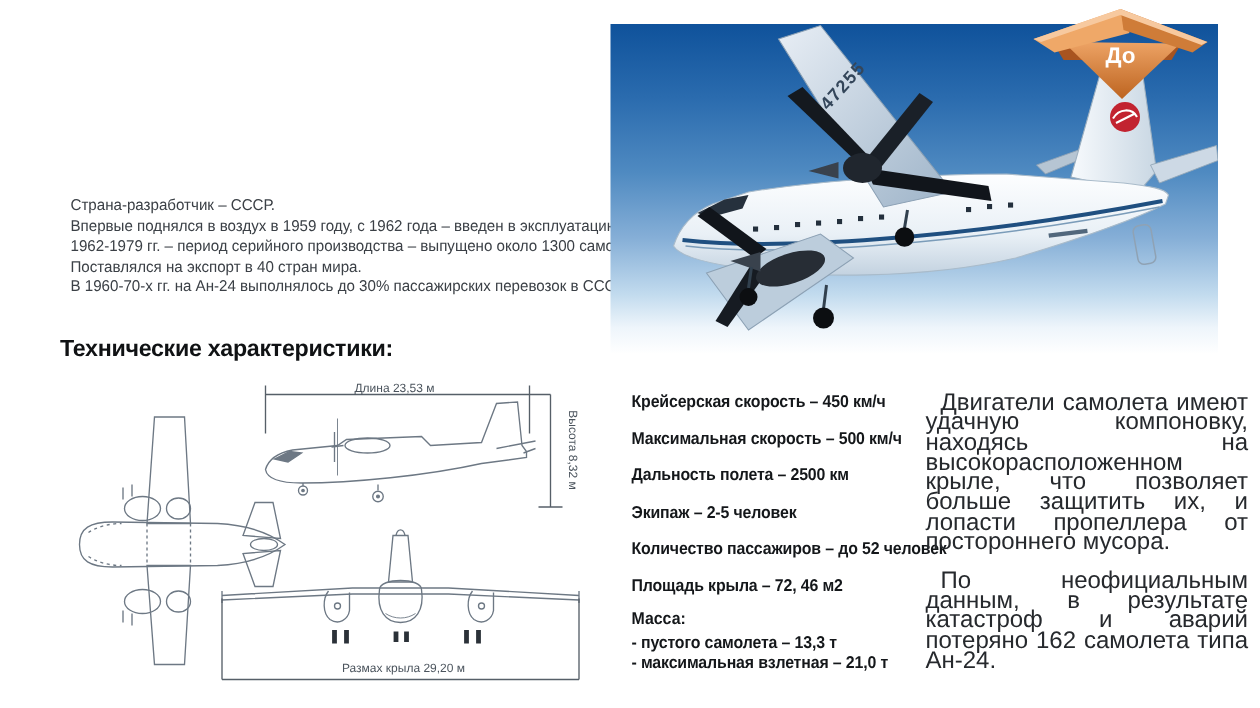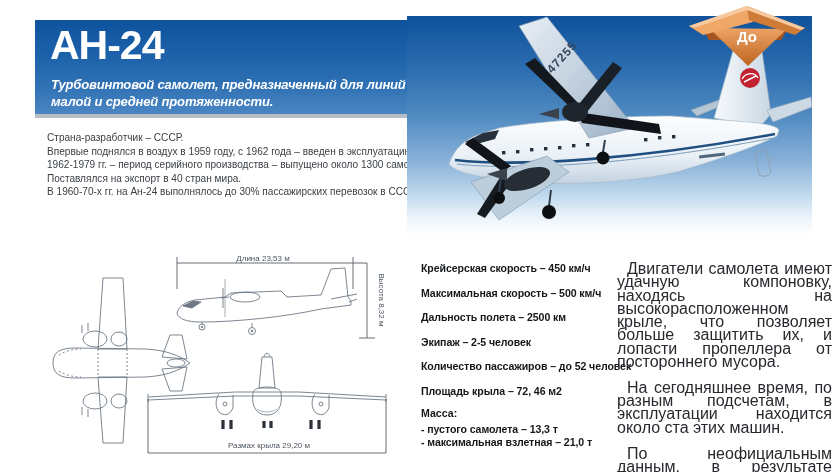--- a/index.html
+++ b/index.html
@@ -73,27 +73,20 @@
   }
   .notes p { text-indent:10px; margin-bottom:12.5px; }
 
   text { font-family:"Liberation Sans", sans-serif; }
 </style>
 </head>
 <body>
 
 <div id="page">
 
-  <div class="header-box">
-    <div class="header-title">АН-24</div>
-    <div class="header-subtitle">
-      <div>Турбовинтовой самолет, предназначенный для линий</div>
-      <div>малой и средней протяженности.</div>
-    </div>
-  </div>
 
   <div class="intro">
     <div>Страна-разработчик – СССР.</div>
     <div>Впервые поднялся в воздух в 1959 году, с 1962 года – введен в эксплуатацию.</div>
     <div>1962-1979 гг. – период серийного производства – выпущено около 1300 самолетов.</div>
     <div>Поставлялся на экспорт в 40 стран мира.</div>
     <div>В 1960-70-х гг. на Ан-24 выполнялось до 30% пассажирских перевозок в СССР.</div>
   </div>
 
   <div class="photo-panel">
@@ -180,20 +173,21 @@
       </defs>
       <polygon points="20,28 104,28 98,38 26,38" fill="#a85420"></polygon>
       <polygon points="26,26 104,27 65,64" fill="url(#bangrad)"></polygon>
       <polygon points="6,24 64,4 70,20 20,33" fill="#efa868"></polygon>
       <polygon points="64,4 122,26 112,33 66,18" fill="#cf7c38"></polygon>
       <polygon points="6,24 64,4 122,26 118,28 64,8 11,26" fill="#f7c99f"></polygon>
       <text x="64" y="40" text-anchor="middle" font-size="15" font-weight="bold" fill="#ffffff">До</text>
     </svg>
   </div>
 
+  <div class="section-title">Технические характеристики:</div>
 
   <svg class="drawings-svg" width="385" height="214" viewBox="0 0 385 214">
     <g stroke="#6d7884" stroke-width="0.9" fill="none">
 
       <g>
         <path d="M18,110 C18,99 25,95 40,95 L110,96 C130,97 144,102 155,110 C144,118 130,123 110,124 L40,125 C25,125 18,121 18,110 Z"></path>
         <path d="M24,102 C30,98 38,96 46,96 M24,118 C30,122 38,124 46,124" stroke-dasharray="2,2.4"></path>
 
         <polygon points="68,25 88,25 92,96 63,96"></polygon>
         <polygon points="63,124 92,124 88,190 68,190"></polygon>
@@ -282,17 +276,16 @@
     <div class="spec-item">Экипаж – 2-5 человек</div>
     <div class="spec-item">Количество пассажиров – до 52 человек</div>
     <div class="spec-item">Площадь крыла – 72, 46 м2</div>
     <div class="mass-title">Масса:</div>
     <div class="mass-sub">- пустого самолета – 13,3 т</div>
     <div class="mass-sub">- максимальная взлетная – 21,0 т</div>
   </div>
 
   <div class="notes">
     <p>Двигатели самолета имеют удачную компоновку, находясь на высокорасположенном крыле, что позволяет больше защитить их, и лопасти пропеллера от постороннего мусора.</p>
-    <p>На сегодняшнее время, по разным подсчетам, в эксплуатации находится около ста этих машин.</p>
     <p>По неофициальным данным, в результате катастроф и аварий потеряно 162 самолета типа Ан-24.</p>
   </div>
 
 </div>
 
 </body></html>

